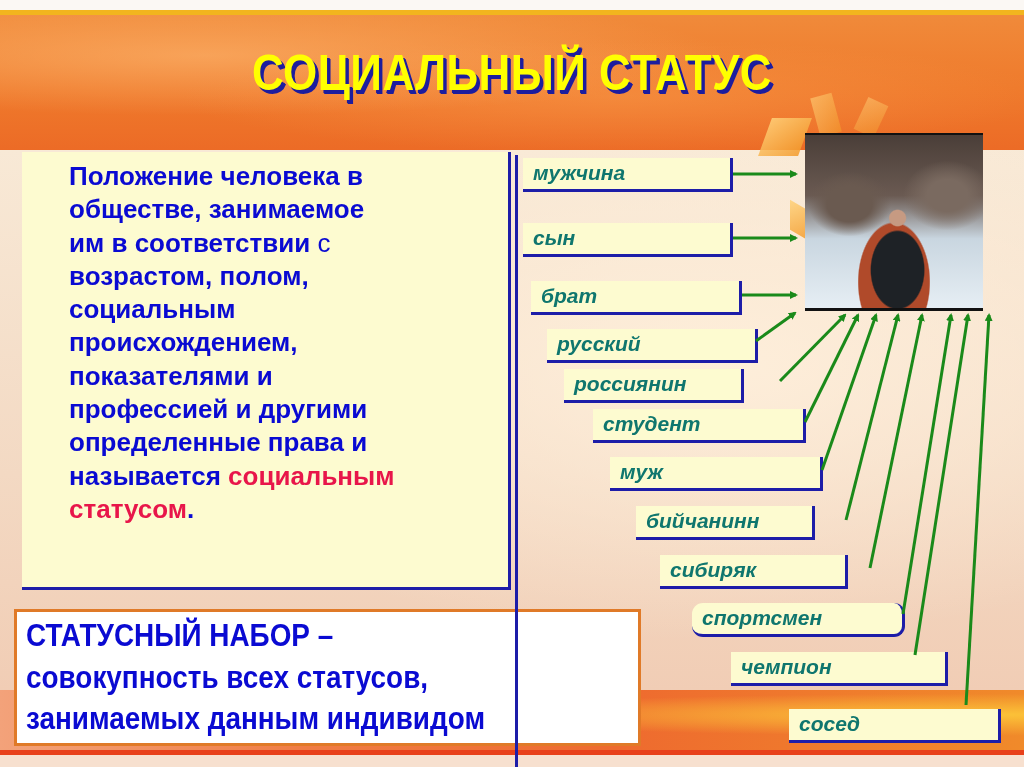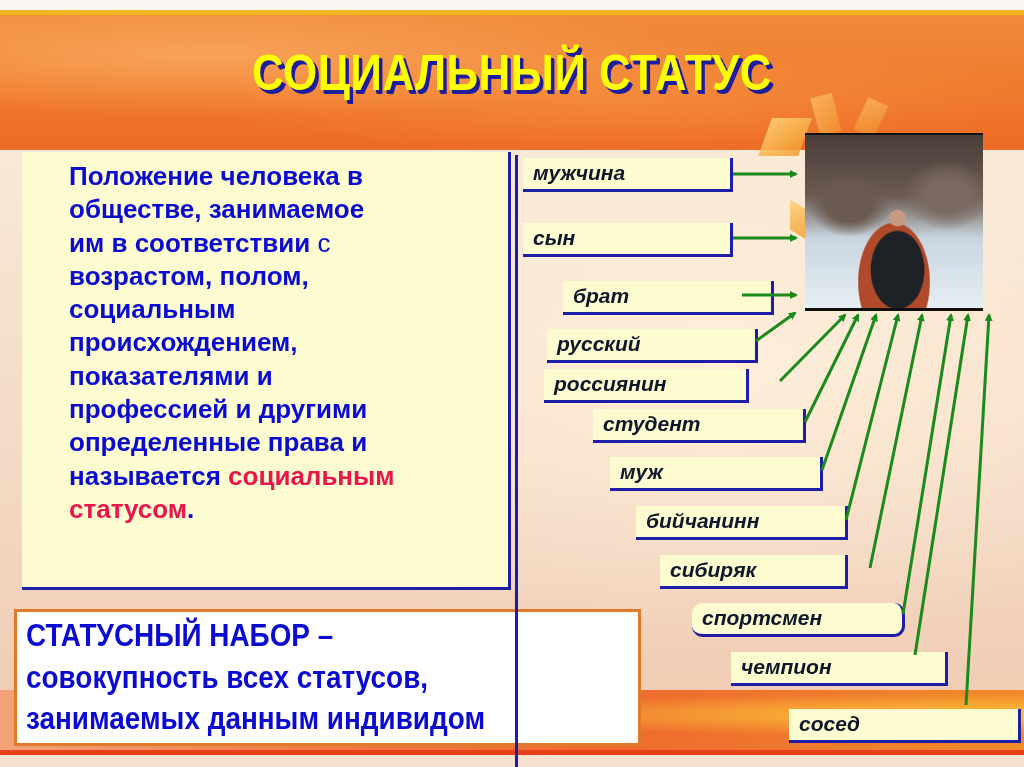--- a/index.html
+++ b/index.html
@@ -80,21 +80,21 @@
       radial-gradient(ellipse at 80% 35%, #7a6a60 0 10%, rgba(0,0,0,0) 22%),
       linear-gradient(180deg, #4a3e38 0%, #6a5a52 35%, #c9d6e0 60%, #e6eef4 100%);
   }
 
   .label {
     position:absolute; height:34px; background:#fdfbd0;
     border-right:3px solid #1d1da8; border-bottom:3px solid #1d1da8; box-sizing:border-box;
   }
   .label span {
     position:absolute; left:10px; top:3px;
-    font-size:21px; font-weight:bold; font-style:italic; color:#0f172a;
+    font-size:21px; font-weight:bold; font-style:italic; color:#0f766e;
     white-space:nowrap;
   }
 
   svg.arrows { position:absolute; left:0; top:0; width:1024px; height:767px; pointer-events:none; }
 </style>
 </head>
 <body>
 
 <div class="top-strip"></div>
 <div class="top-line"></div>
@@ -134,48 +134,48 @@
 <div class="vline"></div>
 
 <div class="photo"></div>
 
 <div class="label" style="left:523px;top:158px;width:210px;">
     <span>мужчина</span>
   </div>
 <div class="label" style="left:523px;top:223px;width:210px;">
     <span>сын</span>
   </div>
-<div class="label" style="left:531px;top:281px;width:211px;margin-left:32px;">
+<div class="label" style="left:531px;top:281px;width:211px;">
     <span>брат</span>
   </div>
 <div class="label" style="left:547px;top:329px;width:211px;">
     <span>русский</span>
   </div>
-<div class="label" style="left:544px;top:369px;width:205px;">
+<div class="label" style="left:564px;top:369px;width:180px;">
     <span>россиянин</span>
   </div>
 <div class="label" style="left:593px;top:409px;width:213px;text-align:center;">
     <span>студент</span>
   </div>
 <div class="label" style="left:610px;top:457px;width:213px;">
     <span>муж</span>
   </div>
-<div class="label" style="left:636px;top:506px;width:212px;padding-left:24px;">
+<div class="label" style="left:636px;top:506px;width:179px;padding-left:24px;">
     <span>бийчанинн</span>
   </div>
 <div class="label" style="left:660px;top:555px;width:188px;text-decoration:underline;">
     <span>сибиряк</span>
   </div>
 <div class="label" style="left:692px;top:603px;width:213px;border-radius:11px;">
     <span>спортсмен</span>
   </div>
 <div class="label" style="left:731px;top:652px;width:217px;">
     <span>чемпион</span>
   </div>
-<div class="label" style="left:789px;top:709px;width:232px;">
+<div class="label" style="left:789px;top:709px;width:212px;">
     <span>сосед</span>
   </div>
 
 <svg class="arrows" viewBox="0 0 1024 767">
   <defs>
     <marker id="ah" markerWidth="8" markerHeight="8" refX="6" refY="4" orient="auto" markerUnits="userSpaceOnUse">
       <path d="M0,0 L8,4 L0,8 Z" fill="#1a8a1a"></path>
     </marker>
   </defs>
   <g stroke="#1a8a1a" stroke-width="3" fill="none" marker-end="url(#ah)">

